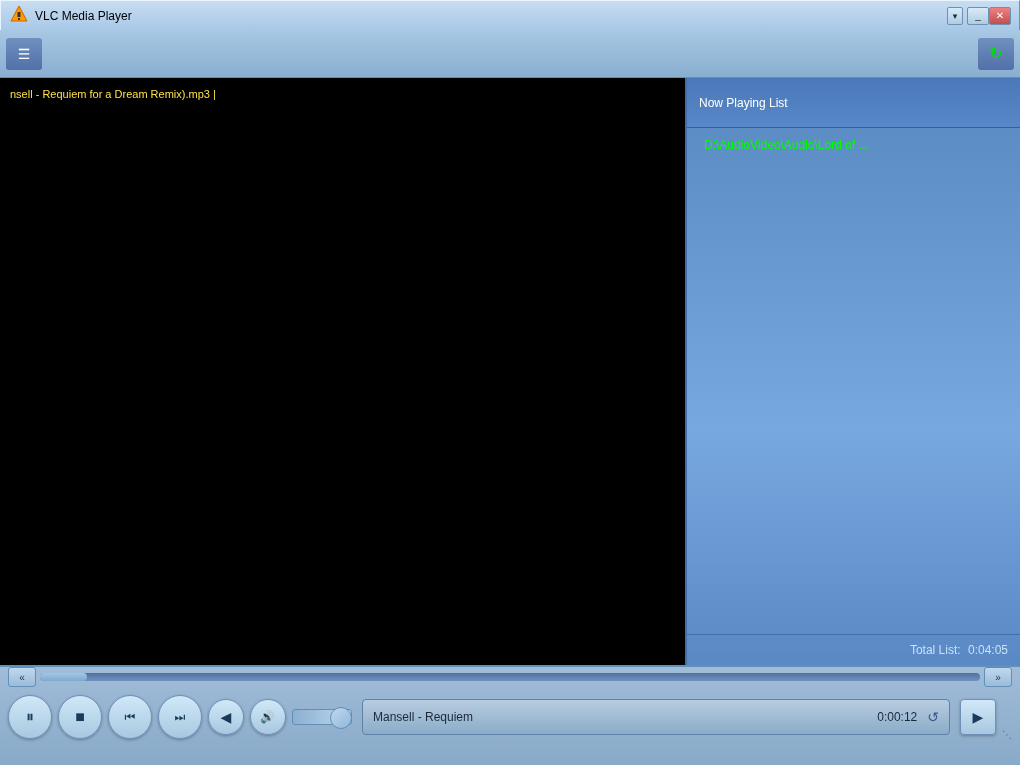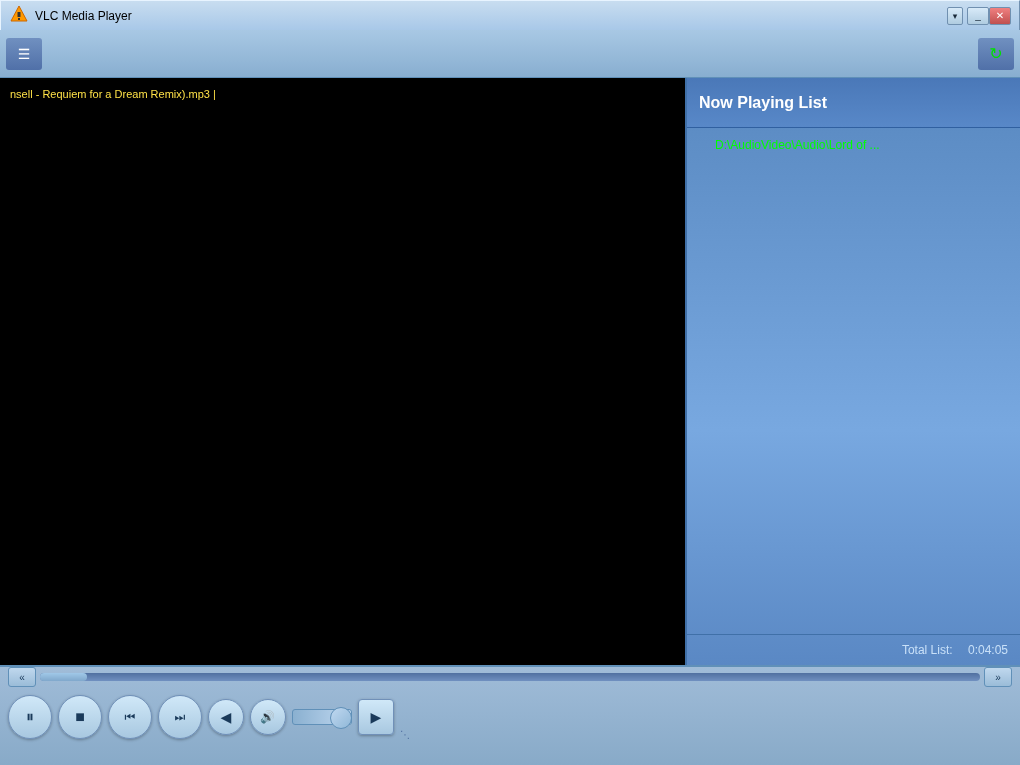--- a/index.html
+++ b/index.html
@@ -105,27 +105,27 @@
     }
     #playlist-header {
       height: 50px;
       background: linear-gradient(to bottom, #4a78b8, #5888c8);
       display: flex;
       align-items: center;
       padding: 0 12px;
       border-bottom: 1px solid #3060a0;
     }
     #playlist-header-title {
-      font-size: 16px;
-      font-weight: bold;
+      font-size: 12px;
+      font-weight: normal;
       color: #fff;
     }
     #playlist-content {
       flex: 1;
-      padding: 6px 20px;
+      padding: 6px 9px;
     }
     #playlist-item {
       padding: 4px 8px;
       color: #00ff00;
       font-size: 12px;
       cursor: pointer;
       white-space: nowrap;
       overflow: hidden;
       text-overflow: ellipsis;
     }
@@ -339,21 +339,21 @@
 
     <div id="playlist-panel">
       <div id="playlist-header">
         <span id="playlist-header-title">Now Playing List</span>
       </div>
       <div id="playlist-content">
         <div id="playlist-item">D:\AudioVideo\Audio\Lord of ...</div>
       </div>
       <div id="playlist-footer">
         <span>Total List:</span>
-        <span style="margin-left:12px;">0:04:05</span>
+        <span style="margin-left:4px;">0:04:05</span>
       </div>
     </div>
 
   </div>
 
   <div id="controls-area">
 
     <div id="seekbar-row">
       <div class="skip-btn">
         <span>«</span>
@@ -389,20 +389,25 @@
       </div>
 
       <div class="ctrl-btn btn-medium">
         <span style="font-size:12px;">🔊</span>
       </div>
 
       <div id="volume-slider">
         <div id="volume-handle" style="left: 37px; right: auto;"></div>
       </div>
 
+      <div id="nowplaying-strip">
+        <span id="nowplaying-title">Mansell - Requiem</span>
+        <span id="nowplaying-time">0:00:12</span>
+        <span id="nowplaying-repeat-icon">↺</span>
+      </div>
 
       <div class="ctrl-btn btn-medium" style="border-radius:4px; width:36px; height:36px;">
         <span>▶</span>
       </div>
 
       <div style="position:relative; align-self:flex-end; margin-bottom:2px;">
         <span style="font-size:10px; color:#5070a0;">⋱</span>
       </div>
 
     </div>

